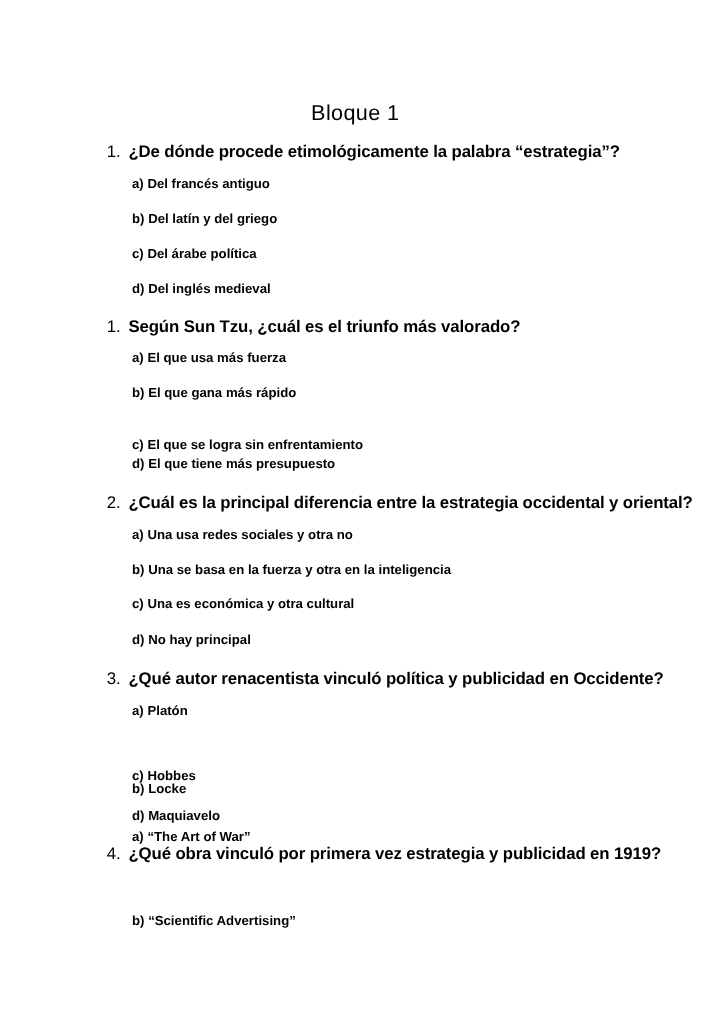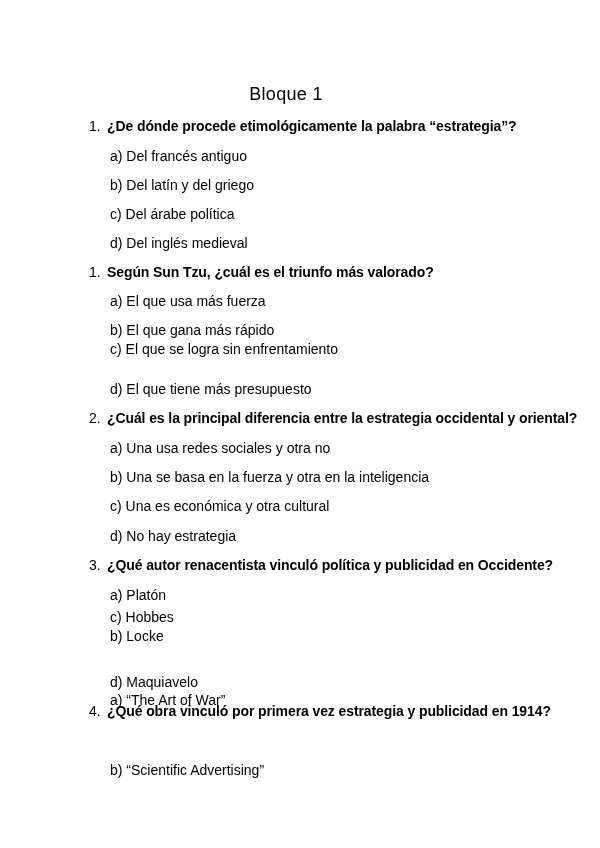--- a/index.html
+++ b/index.html
@@ -1,57 +1,57 @@
 <!DOCTYPE html>
 <html><head>
   <meta charset="utf-8">
   <style>
     html, body { margin: 0; padding: 0; background: #ffffff; }
     body {
       width: 600px; height: 848px; position: relative; overflow: hidden;
       font-family: "Liberation Sans", sans-serif; color: #000;
     }
     .title {
-      position: absolute; left: 4px; width: 564px; top: 84px;
+      position: absolute; left: 14px; width: 564px; top: 84px;
       text-align: center; font-size: 18px; font-weight: normal;
       letter-spacing: 0.3px;
     }
     .q {
       position: absolute; left: 89px; font-size: 14px; font-weight: bold;
       white-space: nowrap; letter-spacing: -0.1px;
     }
     .q .num { display: inline-block; width: 18px; font-weight: normal; }
     .opt {
-      position: absolute; left: 110px; font-size: 14px; white-space: nowrap;
+      position: absolute; left: 110px; font-size: 11px; white-space: nowrap; font-weight: bold;
     }
   </style>
 </head>
 <body>
 
 <div class="title">Bloque  1</div>
 
 <div class="q" style="top:118px"><span class="num">1.</span><span>¿De dónde procede etimológicamente la palabra “estrategia”?</span></div>
 <div class="opt" style="top:148px">a) Del francés antiguo</div>
 <div class="opt" style="top:177px">b) Del latín y del griego</div>
 <div class="opt" style="top:206px">c) Del árabe política</div>
 <div class="opt" style="top:235px">d) Del inglés medieval</div>
 
 <div class="q" style="top:264px"><span class="num">1.</span><span>Según Sun Tzu, ¿cuál es el triunfo más valorado?</span></div>
 <div class="opt" style="top:293px">a) El que usa más fuerza</div>
 <div class="opt" style="top:322px">b) El que gana más rápido</div>
-<div class="opt" style="top:341px">c) El que se logra sin enfrentamiento</div>
+<div class="opt" style="top:365px">c) El que se logra sin enfrentamiento</div>
 <div class="opt" style="top:381px">d) El que tiene más presupuesto</div>
 
 <div class="q" style="top:410px"><span class="num">2.</span><span>¿Cuál es la principal diferencia entre la estrategia occidental y oriental?</span></div>
 <div class="opt" style="top:440px">a) Una usa redes sociales y otra no</div>
 <div class="opt" style="top:469px">b) Una se basa en la fuerza y otra en la inteligencia</div>
 <div class="opt" style="top:498px">c) Una es económica y otra cultural</div>
-<div class="opt" style="top:528px">d) No hay estrategia</div>
+<div class="opt" style="top:528px">d) No hay principal</div>
 
 <div class="q" style="top:557px"><span class="num">3.</span><span>¿Qué autor renacentista vinculó política y publicidad en Occidente?</span></div>
 <div class="opt" style="top:587px">a) Platón</div>
-<div class="opt" style="top:628px">b) Locke</div>
-<div class="opt" style="top:609px">c) Hobbes</div>
+<div class="opt" style="top:652px">b) Locke</div>
+<div class="opt" style="top:641px">c) Hobbes</div>
 <div class="opt" style="top:674px">d) Maquiavelo</div>
 
-<div class="q" style="top:703px"><span class="num">4.</span><span>¿Qué obra vinculó por primera vez estrategia y publicidad en 1914?</span></div>
+<div class="q" style="top:703px"><span class="num">4.</span><span>¿Qué obra vinculó por primera vez estrategia y publicidad en 1919?</span></div>
 <div class="opt" style="top:692px">a) “The Art of War”</div>
 <div class="opt" style="top:762px">b) “Scientific Advertising”</div>
 
 </body></html>

